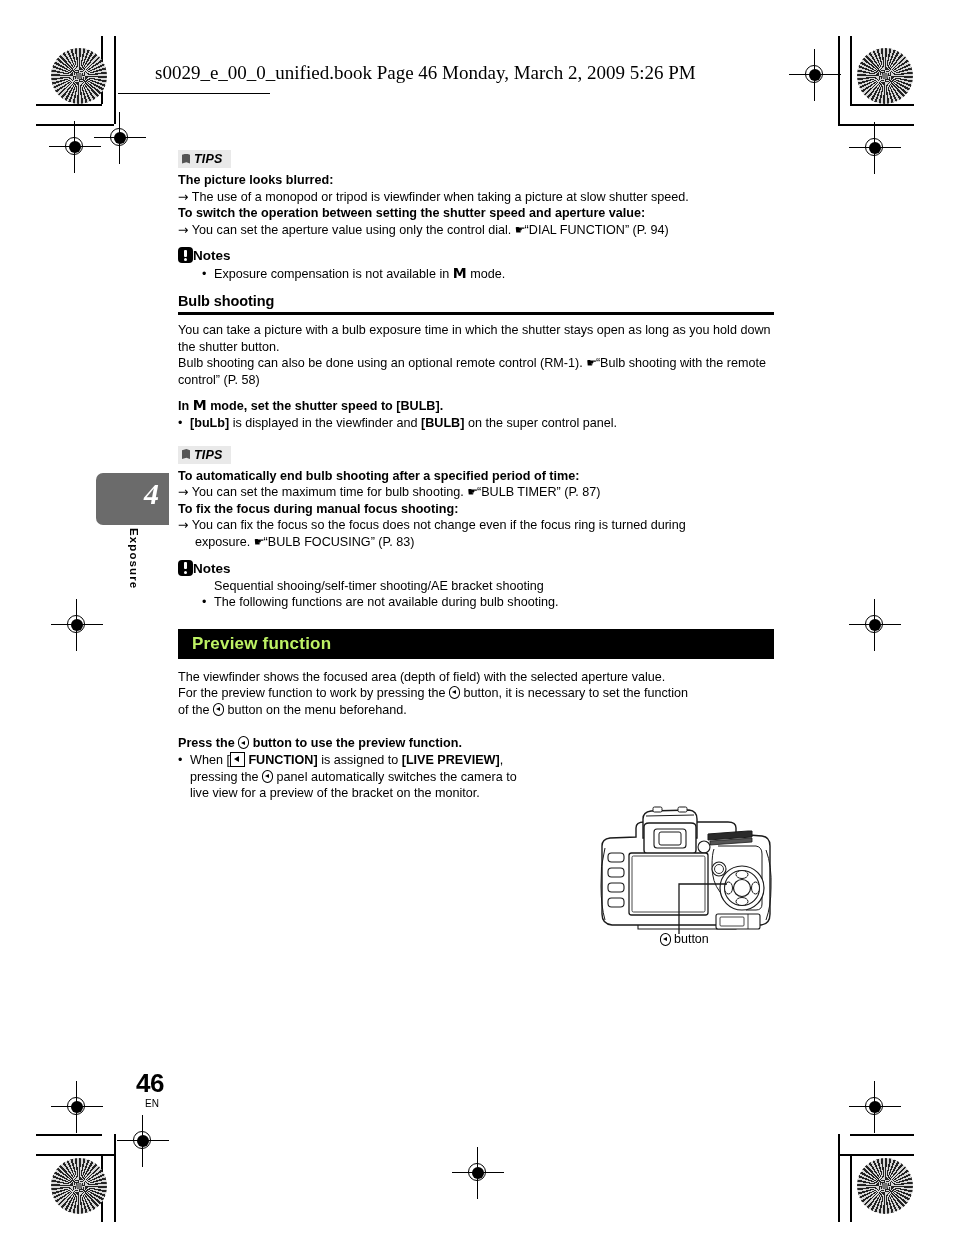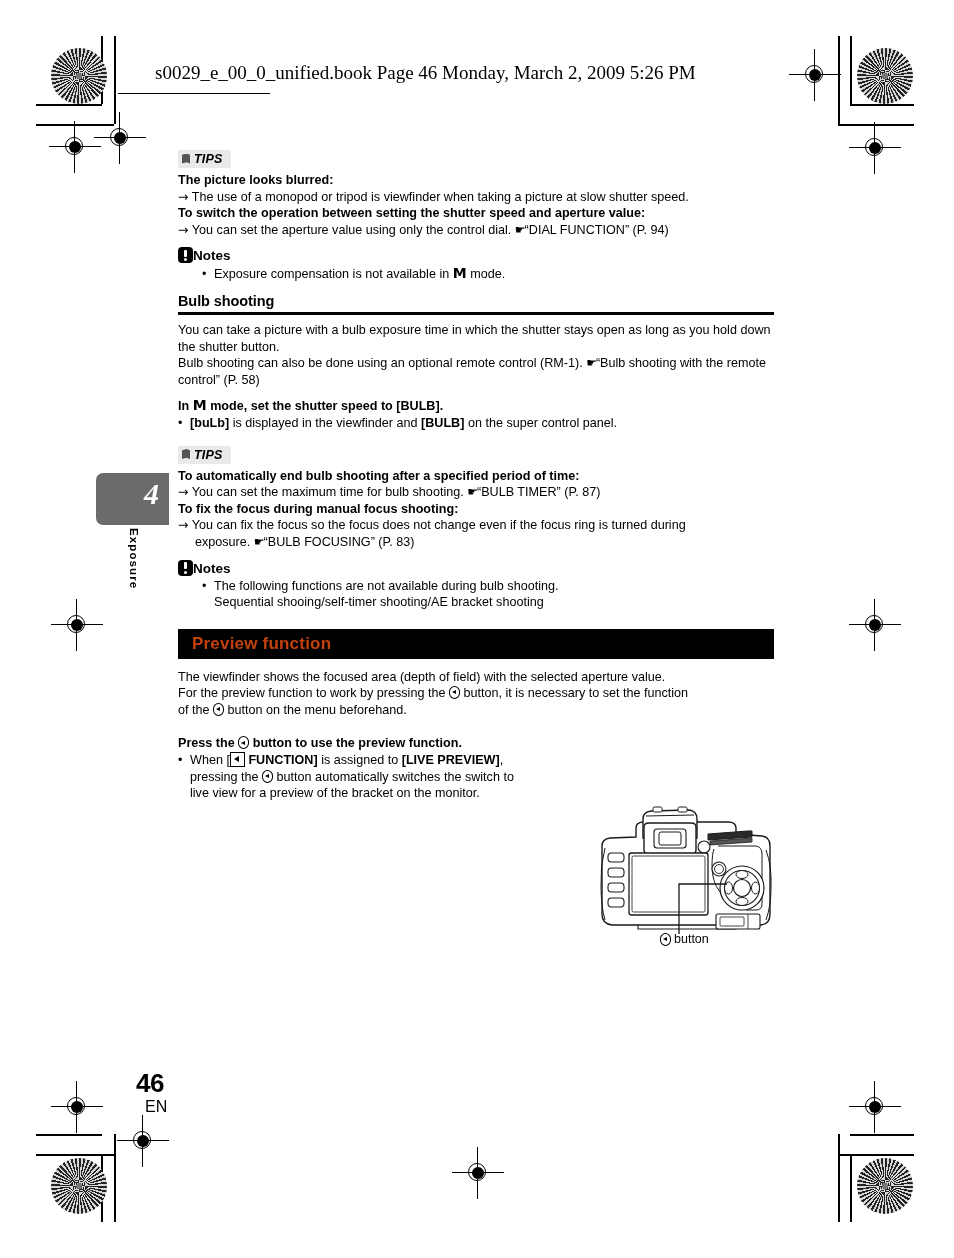--- a/index.html
+++ b/index.html
@@ -49,21 +49,21 @@
   .bulletline{font-size:12.6px;line-height:16.6px;margin:0;padding-left:12px;text-indent:-12px;}
   .bulletline .bt{display:inline-block;width:12px;text-indent:0;}
   .indent2{padding-left:24px;text-indent:0;}
 
   .notes-head{display:flex;align-items:flex-end;margin-top:9px;margin-bottom:2px;}
   .notes-ico{width:15px;height:16px;background:#000;border-radius:4px;position:relative;flex:none;}
   .notes-ico::before{content:"";position:absolute;left:6px;top:2.5px;width:3px;height:7px;background:#fff;border-radius:1px;}
   .notes-ico::after{content:"";position:absolute;left:6px;top:11px;width:3px;height:3px;background:#fff;border-radius:50%;}
   .notes-title{font-size:13.5px;font-weight:bold;}
 
-  .blockbar{background:#000;color:#c2410c;height:30px;display:flex;align-items:center;
+  .blockbar{background:#000;color:#bef264;height:30px;display:flex;align-items:center;
      padding-left:14px;margin-top:18px;}
   .blockbar .t{font-size:17px;font-weight:bold;letter-spacing:.2px;}
 
   .gap{height:9px;}
 
   
   .g-hand{font-family:"DejaVu Sans",sans-serif;font-size:12px;letter-spacing:-1px;}
   .g-M{font-family:"DejaVu Sans",sans-serif;font-weight:bold;font-size:14px;}
   .fn-ico{display:inline-block;width:11px;height:13px;position:relative;vertical-align:-2px;}
   .fn-ico .ov{position:absolute;left:0;top:0;width:11px;height:13px;border:1.2px solid #000;border-radius:50% / 44%;box-sizing:border-box;}
@@ -80,21 +80,21 @@
      font-style:italic;font-weight:bold;font-family:"Liberation Serif",serif;}
   .chapter-side{position:absolute;left:128px;top:528px;font-size:11.5px;font-weight:bold;
      letter-spacing:1.1px;writing-mode:vertical-rl;}
 
   
   .hdrtext{position:absolute;left:155px;top:62px;font-family:"Liberation Serif",serif;font-size:19px;}
   .hdrrule{position:absolute;left:118px;top:93px;width:152px;height:1.4px;background:#000;}
 
   
   .pgnum{position:absolute;left:136px;top:1068px;font-size:26px;font-weight:bold;letter-spacing:-0.5px;}
-  .pglang{position:absolute;left:145px;top:1098px;font-size:16px;}
+  .pglang{position:absolute;left:145px;top:1098px;font-size:10px;}
 
   
   .fig{position:absolute;left:596px;top:806px;width:186px;height:150px;}
   .figcap{position:absolute;left:660px;top:932px;font-size:12.5px;display:flex;align-items:center;gap:3px;}
 </style>
 </head>
 <body>
 
 <div class="page">
 
@@ -236,22 +236,22 @@
       <p class="bold">To fix the focus during manual focus shooting:</p>
       <p class="arrowline"><span class="arrow">→</span> <span>You can fix the focus so the focus does not change even if the focus ring is turned during</span></p>
       <p class="arrowline" style="padding-left:17px"><span>exposure.</span> <span class="g-hand">☛</span><span>“BULB FOCUSING” (P. 83)</span></p>
     </div>
 
     <div>
       <div class="notes-head">
         <span class="notes-ico"></span>
         <span class="notes-title">Notes</span>
       </div>
+      <p class="bulletline" style="padding-left:36px;text-indent:0">Sequential shooing/self-timer shooting/AE bracket shooting</p>
       <p class="bulletline indent2"><span class="bt">•</span><span>The following functions are not available during bulb shooting.</span></p>
-      <p class="bulletline" style="padding-left:36px;text-indent:0">Sequential shooing/self-timer shooting/AE bracket shooting</p>
     </div>
 
     <div class="blockbar">
       <span class="t">Preview function</span>
     </div>
 
     <div style="height:10px"></div>
     <p>The viewfinder shows the focused area (depth of field) with the selected aperture value.</p>
     <p><span>For the preview function to work by pressing the</span>
       <span class="fn-ico"><span class="ov"></span><span class="tri"></span></span>
@@ -260,21 +260,21 @@
       <span class="fn-ico"><span class="ov"></span><span class="tri"></span></span>
       <span>button on the menu beforehand.</span></p>
 
     <div style="height:17px"></div>
     <p class="bold"><span>Press the</span>
       <span class="fn-ico"><span class="ov"></span><span class="tri"></span></span>
       <span>button to use the preview function.</span></p>
     <p class="bulletline" style="width:400px"><span class="bt">•</span><span>When [</span><span class="sq-ico"><span class="tri"></span></span> <b>FUNCTION]</b> <span>is assigned to</span> <b>[LIVE PREVIEW]</b><span>,</span></p>
     <p class="bulletline" style="padding-left:12px;text-indent:0;width:400px"><span>pressing the</span>
       <span class="fn-ico"><span class="ov"></span><span class="tri"></span></span>
-      <span>button automatically switches the switch to</span></p>
+      <span>panel automatically switches the camera to</span></p>
     <p class="bulletline" style="padding-left:12px;text-indent:0;width:400px">live view for a preview of the bracket on the monitor.</p>
   </div>
 
   <div class="fig">
     <svg width="186" height="150" viewBox="0 0 186 150" fill="none" stroke="#1a1a1a" stroke-width="1.4">
 
       <path d="M6,40 Q6,33 14,32 L40,31 L40,22 Q40,16 48,16 L132,16 Q140,16 140,22 L140,28 L166,30 Q174,31 174,40 L174,108 Q174,118 165,119 L16,119 Q6,118 6,108 Z" fill="#fff"></path>
 
       <path d="M47,32 L47,13 Q47,6 55,5 L93,4 Q101,5 101,13 L101,32 Z" fill="#fff"></path>
       <path d="M50,10 L98,9" stroke-width="1"></path>

